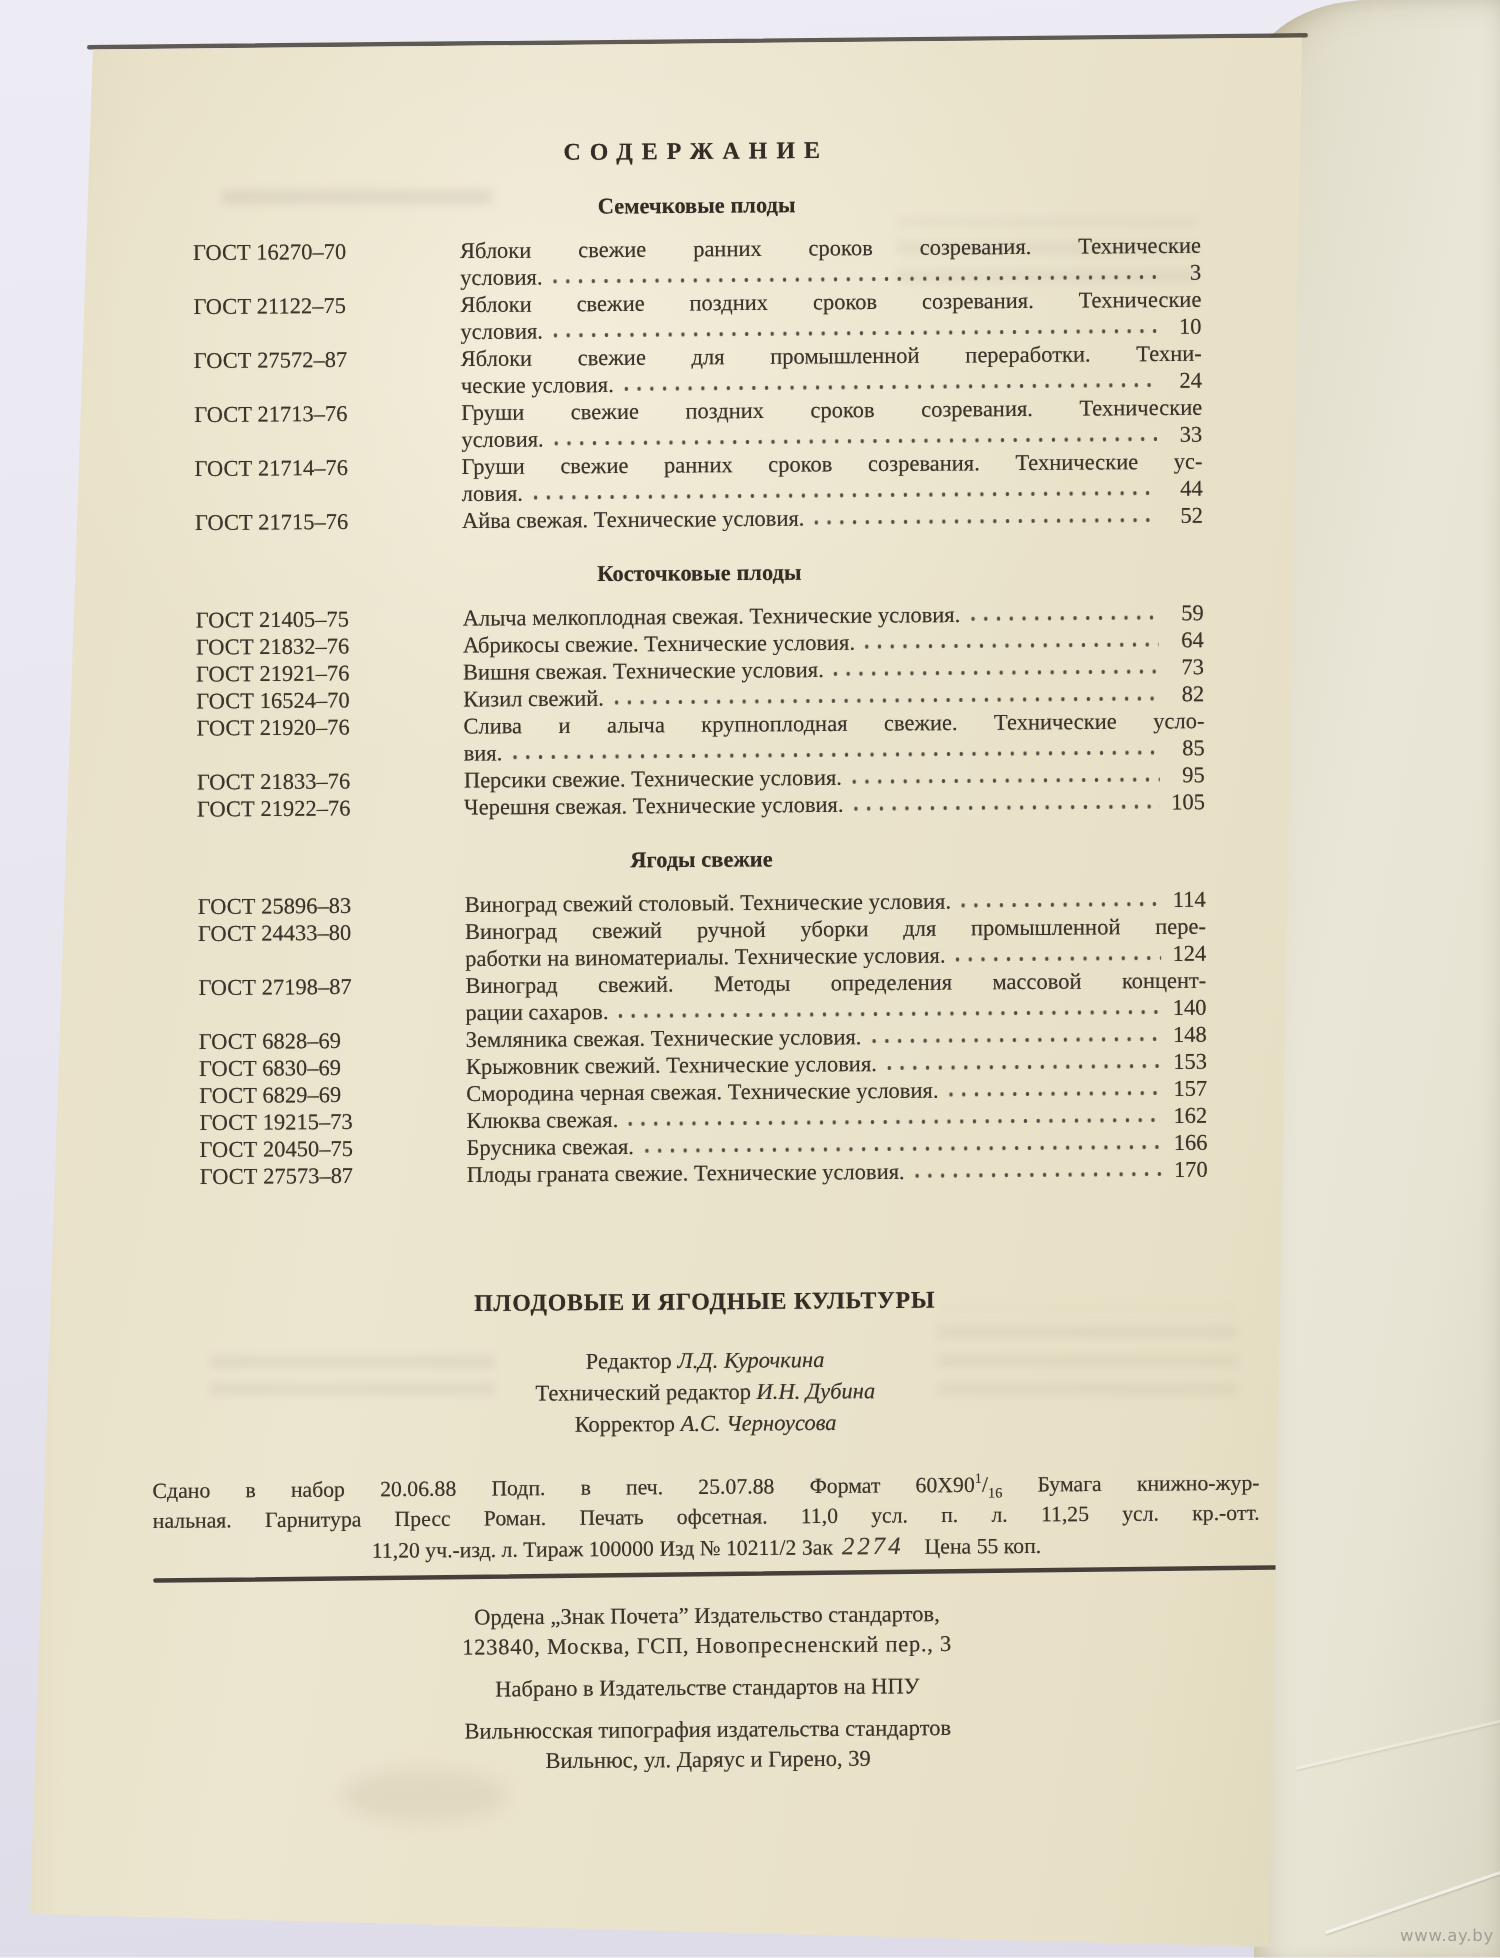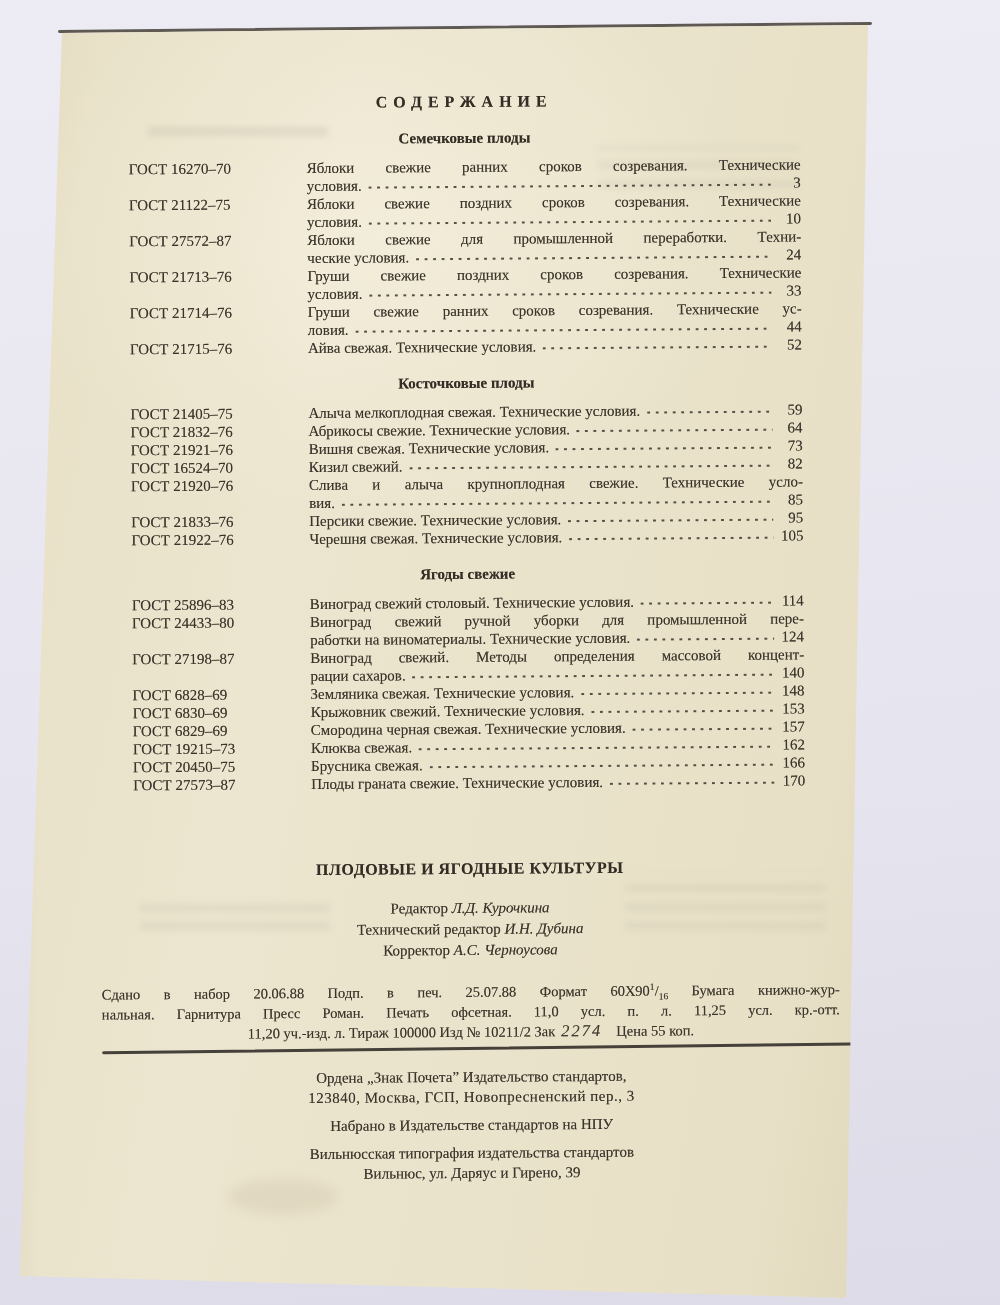--- a/index.html
+++ b/index.html
@@ -80,20 +80,25 @@
     border-radius:2px;transform:rotate(-0.25deg);}
   .publisher{margin-top:18px;text-align:center;line-height:20px;}
   .publisher .gap{margin-top:8px;}
   .publisher .addr{letter-spacing:.5px;}
 </style>
 </head>
 <body>
 
 <div class="scene">
 
+  <div class="back-page">
+    <div class="crease c1"></div>
+    <div class="crease c2"></div>
+    <div class="watermark">www.ay.by</div>
+  </div>
 
   <div class="cover-edge"></div>
 
   <div class="page">
     <div class="smudge s1"></div>
     <div class="smudge s2"></div>
     <div class="smudge s3"></div>
     <div class="smudge s4"></div>
     <div class="smudge s5"></div>
 

